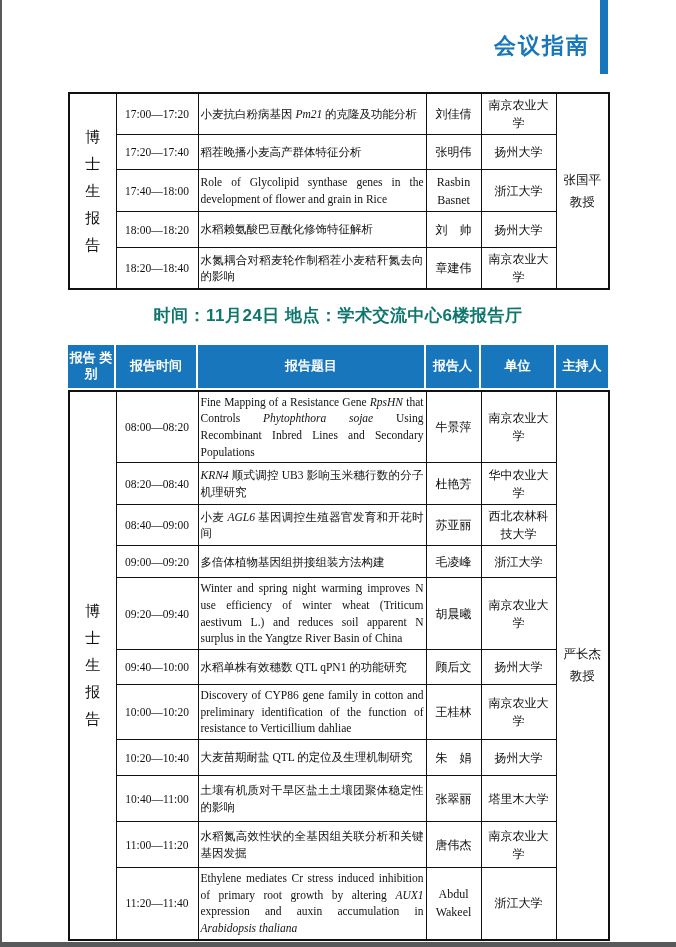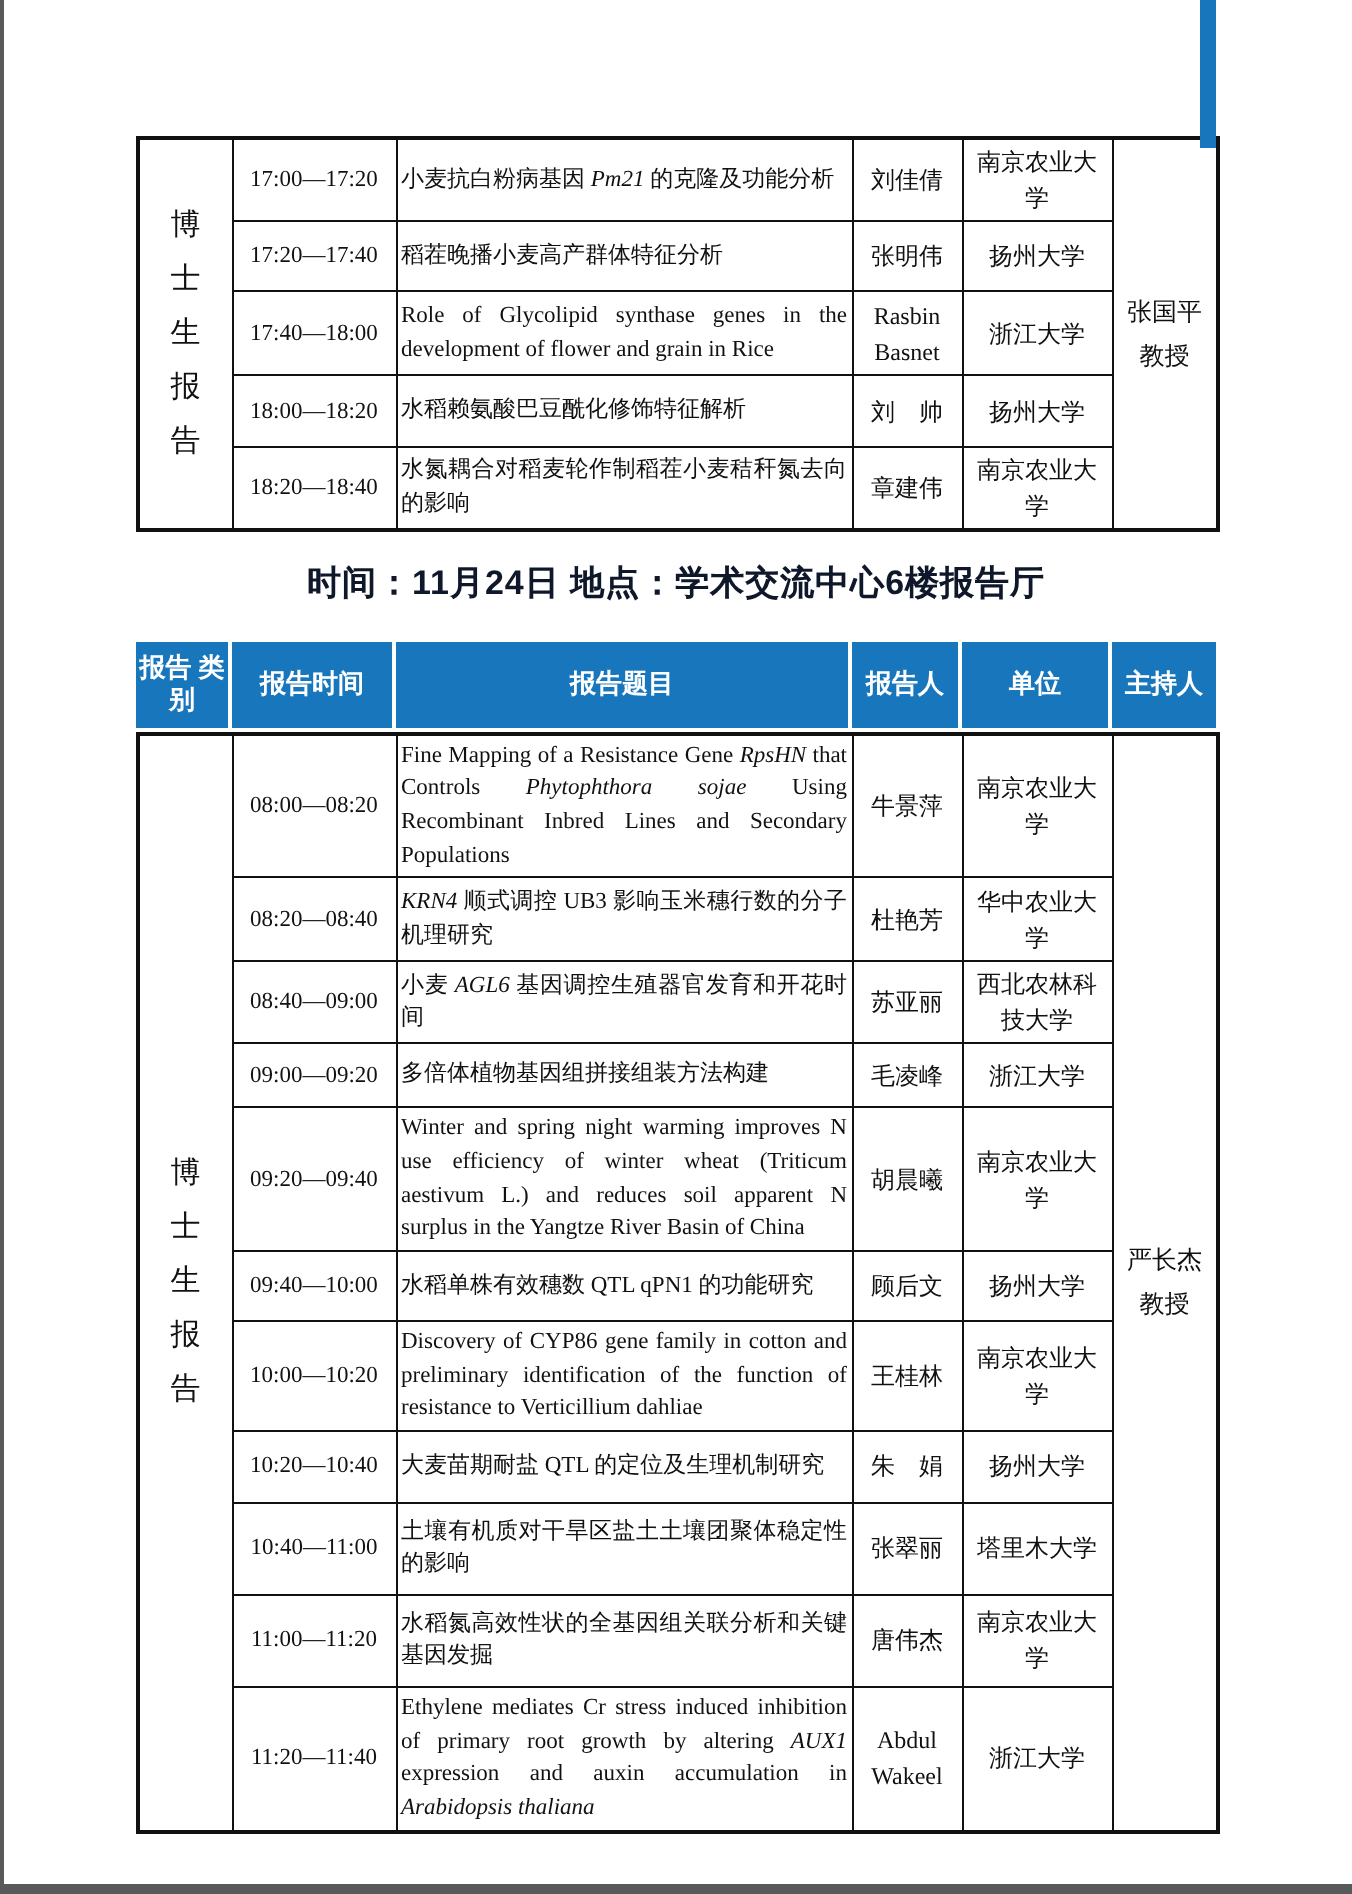--- a/index.html
+++ b/index.html
@@ -56,21 +56,21 @@
   .t1{margin-top:34px;}
   .t1 tr:nth-child(1){height:37px;}
   .t1 tr:nth-child(2){height:35px;}
   .t1 tr:nth-child(3){height:42px;}
   .t1 tr:nth-child(4){height:36px;}
   .t1 tr:nth-child(5){height:38px;}
 
   .section-title{
     text-align:center;margin:14px 0 16px 0;
     font-family:"Liberation Sans","DejaVu Sans",sans-serif;
-    font-size:17px;font-weight:700;color:#0f172a;letter-spacing:0.5px;
+    font-size:17px;font-weight:700;color:#0f766e;letter-spacing:0.5px;
   }
 
   .t2 tr:nth-child(1){height:47px;}
   .t2 tr:nth-child(2){height:42px;}
   .t2 tr:nth-child(3){height:34px;}
   .t2 tr:nth-child(4){height:32px;}
   .t2 tr:nth-child(5){height:62px;}
   .t2 tr:nth-child(6){height:35px;}
   .t2 tr:nth-child(7){height:52px;}
   .t2 tr:nth-child(8){height:36px;}
@@ -79,20 +79,21 @@
   .t2 tr:nth-child(11){height:47px;}
 </style>
 </head>
 <body>
 
 <div class="page-left-edge"></div>
 <div class="page-bottom-edge"></div>
 
 <div class="doc-header">
   <div class="accent-vbar"></div>
+  <div class="doc-title">会议指南</div>
 </div>
 
 <div class="tbl-wrap">
   <table class="body-table t1">
     <colgroup>
         <col style="width:47px">
         <col style="width:82px">
         <col style="width:228px">
         <col style="width:55px">
         <col style="width:75px">

